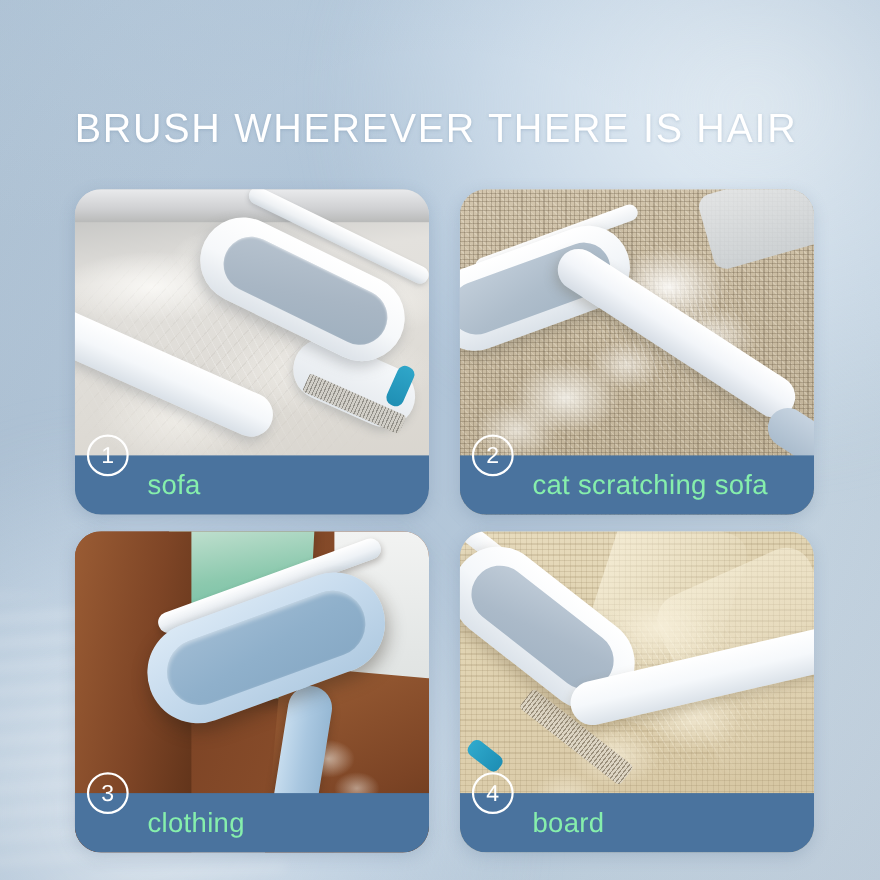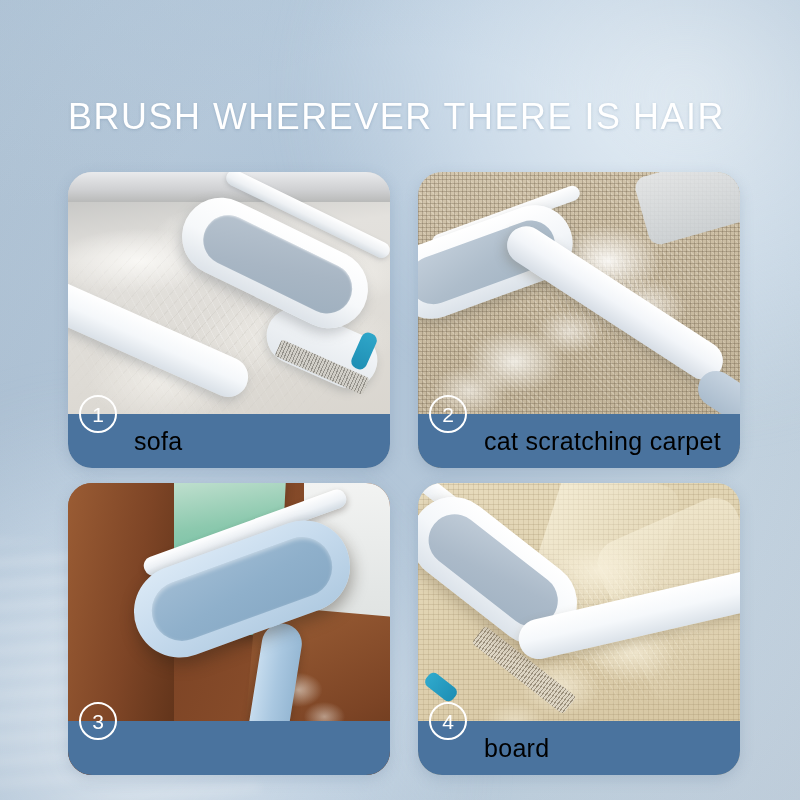--- a/index.html
+++ b/index.html
@@ -84,21 +84,21 @@
     position:absolute; left:11px; top:-19px;
     width:38px; height:38px; border-radius:50%;
     border:2px solid #ffffff;
     color:#ffffff; font-size:21px; font-weight:300;
     display:flex; align-items:center; justify-content:center;
     line-height:1;
     background:transparent;
   }
   .labelbar .txt {
     margin-left:66px;
-    color:#000000;
+    color:#86efac;
     font-size:25px;
     font-weight:400;
     letter-spacing:.3px;
     white-space:nowrap;
   }
   .p2 .labelbar .txt, .p4 .labelbar .txt { margin-left:66px; }
 
   
   .ph1 { background:linear-gradient(172deg,#dcdcdc 0%,#c9c9c7 9%,#e3e1dd 26%,#dedbd5 62%,#d6d2cb 100%); }
   .ph1 .wall { position:absolute; left:0; top:0; width:100%; height:30px;
@@ -408,40 +408,41 @@
     <div class="wisp"></div>
     <div class="blade"></div>
     <div class="head">
       <div class="pad"></div>
     </div>
     <div class="handle"></div>
     <div class="grip"></div>
   </div>
   <div class="labelbar">
     <div class="num">2</div>
-    <div class="txt">cat scratching carpet</div>
+    <div class="txt">cat scratching sofa</div>
   </div>
 </div>
 
 <div class="panel p3">
   <div class="photo ph3">
     <div class="wall"></div>
     <div class="wallsoft"></div>
     <div class="board"></div>
     <div class="coat-l"></div>
     <div class="coat-r"></div>
     <div class="lint"></div>
     <div class="handle"></div>
     <div class="blade"></div>
     <div class="head">
       <div class="head-in"></div>
     </div>
   </div>
   <div class="labelbar">
     <div class="num">3</div>
+    <div class="txt">clothing</div>
   </div>
 </div>
 
 <div class="panel p4">
   <div class="photo ph4">
     <div class="weave"></div>
     <div class="fold"></div>
     <div class="fold2"></div>
     <div class="fur"></div>
     <div class="wisp"></div>

